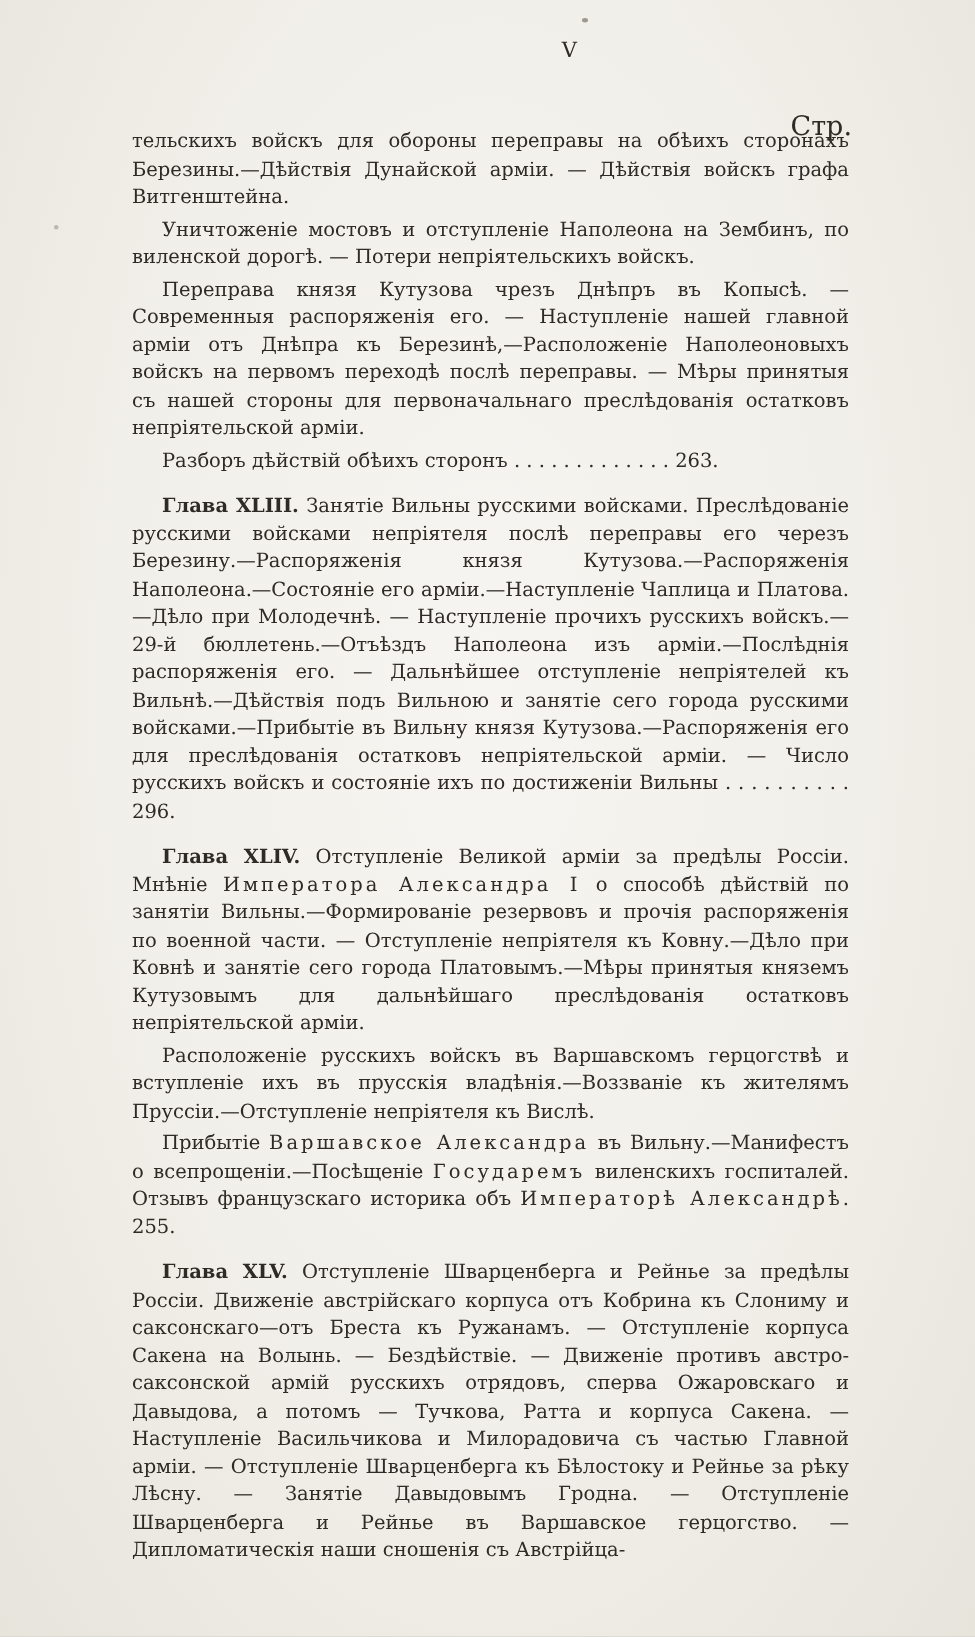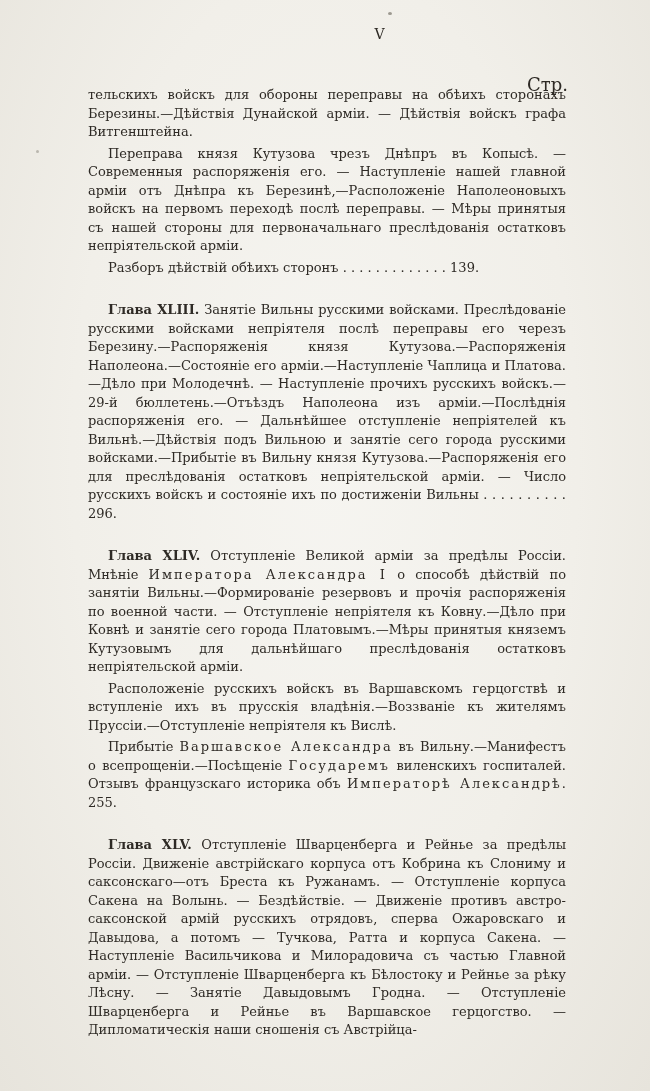--- a/index.html
+++ b/index.html
@@ -42,21 +42,21 @@
     text-align: justify;
   }
   .para {
     margin: 0 0 3px 0;
     text-indent: 20px;
   }
   .para.first {
     text-indent: 0;
   }
   .para.chapter {
-    margin-top: 24px;
+    margin-top: 12px;
   }
   .lead {
     font-weight: bold;
   }
   .sp {
     letter-spacing: 2px;
   }
   .leaders {
     white-space: nowrap;
   }
@@ -77,26 +77,27 @@
   <span class="speck b"></span>
 
   <div class="folio">V</div>
 
   <div class="col-header">Стр.</div>
 
   <div class="text-block">
 
     <p class="para first"><span>тельскихъ войскъ для обороны переправы на обѣихъ сторонахъ Березины.—Дѣйствія Дунайской арміи. — Дѣйствія войскъ графа Витгенштейна.</span></p>
 
+    <p class="para"><span>Уничтоженіе мостовъ и отступленіе Наполеона на Зембинъ, по виленской дорогѣ. — Потери непріятельскихъ войскъ.</span></p>
 
     <p class="para"><span>Переправа князя Кутузова чрезъ Днѣпръ въ Копысѣ. — Современныя распоряженія его. — Наступленіе нашей главной арміи отъ Днѣпра къ Березинѣ,—Расположеніе Наполеоновыхъ войскъ на первомъ переходѣ послѣ переправы. — Мѣры принятыя съ нашей стороны для первоначальнаго преслѣдованія остатковъ непріятельской арміи.</span></p>
 
     <p class="para"><span>Разборъ дѣйствій обѣихъ сторонъ</span>
       <span class="leaders">. . . . . . . . . . . . .</span>
-      <span>139.</span></p>
+      <span>263.</span></p>
 
     <p class="para chapter"><span class="lead">Глава XLIII.</span><span> Занятіе Вильны русскими войсками. Преслѣдованіе русскими войсками непріятеля послѣ переправы его черезъ Березину.—Распоряженія князя Кутузова.—Распоряженія Наполеона.—Состояніе его арміи.—Наступленіе Чаплица и Платова.—Дѣло при Молодечнѣ. — Наступленіе прочихъ русскихъ войскъ.—29-й бюллетень.—Отъѣздъ Наполеона изъ арміи.—Послѣднія распоряженія его. — Дальнѣйшее отступленіе непріятелей къ Вильнѣ.—Дѣйствія подъ Вильною и занятіе сего города русскими войсками.—Прибытіе въ Вильну князя Кутузова.—Распоряженія его для преслѣдованія остатковъ непріятельской арміи. — Число русскихъ войскъ и состояніе ихъ по достиженіи Вильны</span>
       <span class="leaders">. . . . . . . . . .</span>
       <span>296.</span></p>
 
     <p class="para chapter"><span class="lead">Глава XLIV.</span><span> Отступленіе Великой арміи за предѣлы Россіи. Мнѣніе </span><span class="sp">Императора Александра I</span><span> о способѣ дѣйствій по занятіи Вильны.—Формированіе резервовъ и прочія распоряженія по военной части. — Отступленіе непріятеля къ Ковну.—Дѣло при Ковнѣ и занятіе сего города Платовымъ.—Мѣры принятыя княземъ Кутузовымъ для дальнѣйшаго преслѣдованія остатковъ непріятельской арміи.</span></p>
 
     <p class="para"><span>Расположеніе русскихъ войскъ въ Варшавскомъ герцогствѣ и вступленіе ихъ въ прусскія владѣнія.—Воззваніе къ жителямъ Пруссіи.—Отступленіе непріятеля къ Вислѣ.</span></p>
 
     <p class="para"><span>Прибытіе </span><span class="sp">Варшавское Александра</span><span> въ Вильну.—Манифестъ о всепрощеніи.—Посѣщеніе </span><span class="sp">Государемъ</span><span> виленскихъ госпиталей. Отзывъ французскаго историка объ </span><span class="sp">Императорѣ Александрѣ</span><span>.</span>

